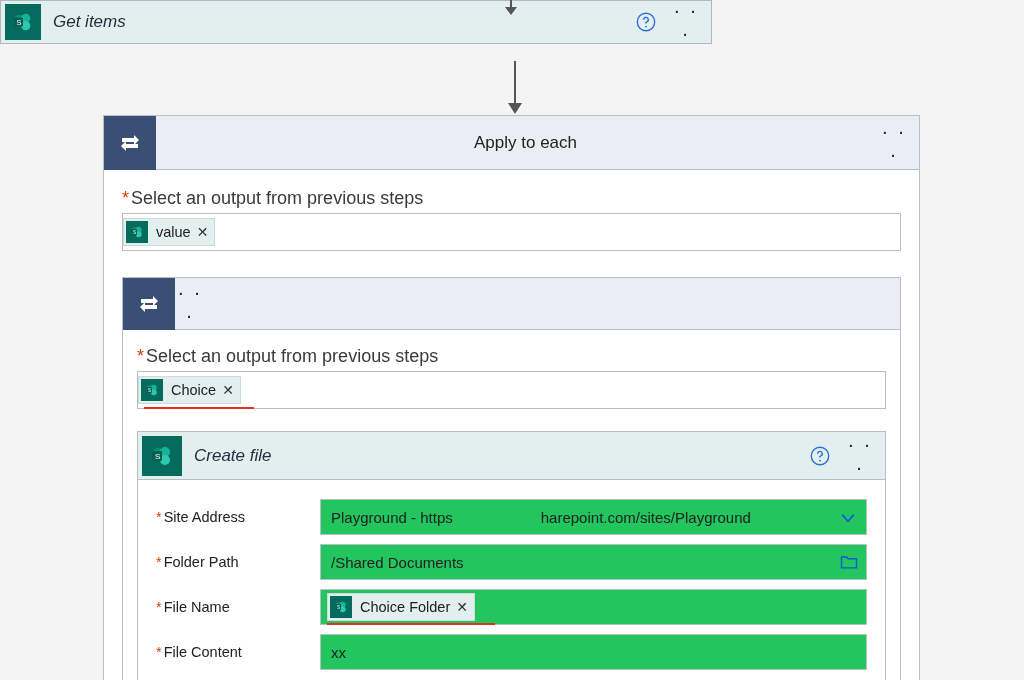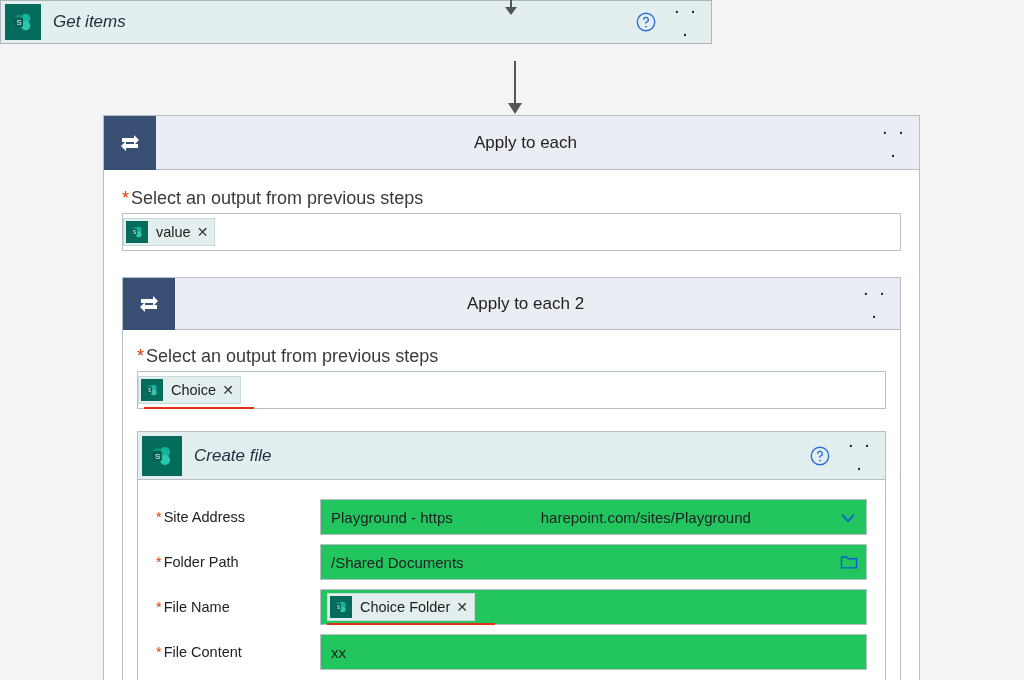--- a/index.html
+++ b/index.html
@@ -167,21 +167,20 @@
         </div>
       </div>
 
       <div class="ate-inner">
         <div class="ate-header" style="height:52px;">
           <div class="loop-icon" style="height:52px;">
             <svg viewBox="0 0 24 24">
                 <path d="M4 7h12v-3l5 5-5 5v-3H4zM20 17H8v3l-5-5 5-5v3h12z" fill="#fff"></path>
               </svg>
           </div>
-          <div class="ate-title">Apply to each 2</div>
           <div class="ellipsis">· · ·</div>
         </div>
         <div class="inner-body">
           <div class="req-label"><span class="star">*</span><span>Select an output from previous steps</span></div>
           <div class="input-box" style="position:relative;">
             <div class="token">
               <div class="mini-icon">
                 <svg width="14" height="14" viewBox="0 0 24 24">
                   <circle cx="8" cy="10" r="6" fill="#0f8f7a"></circle>
                     <circle cx="15" cy="8" r="5" fill="#14b39b"></circle>

